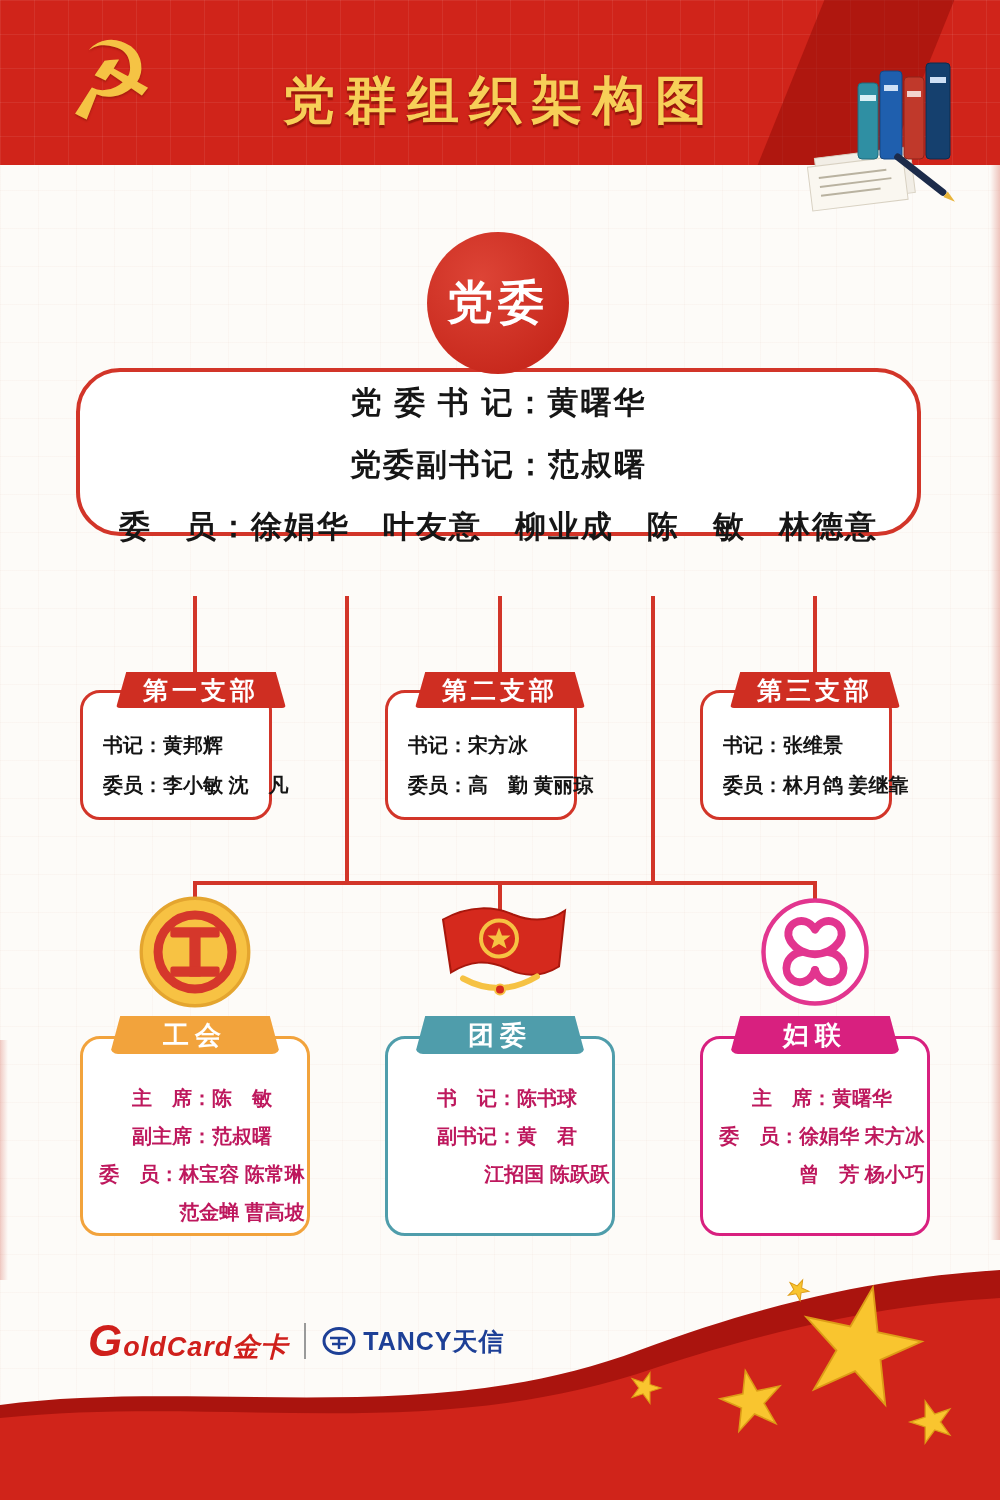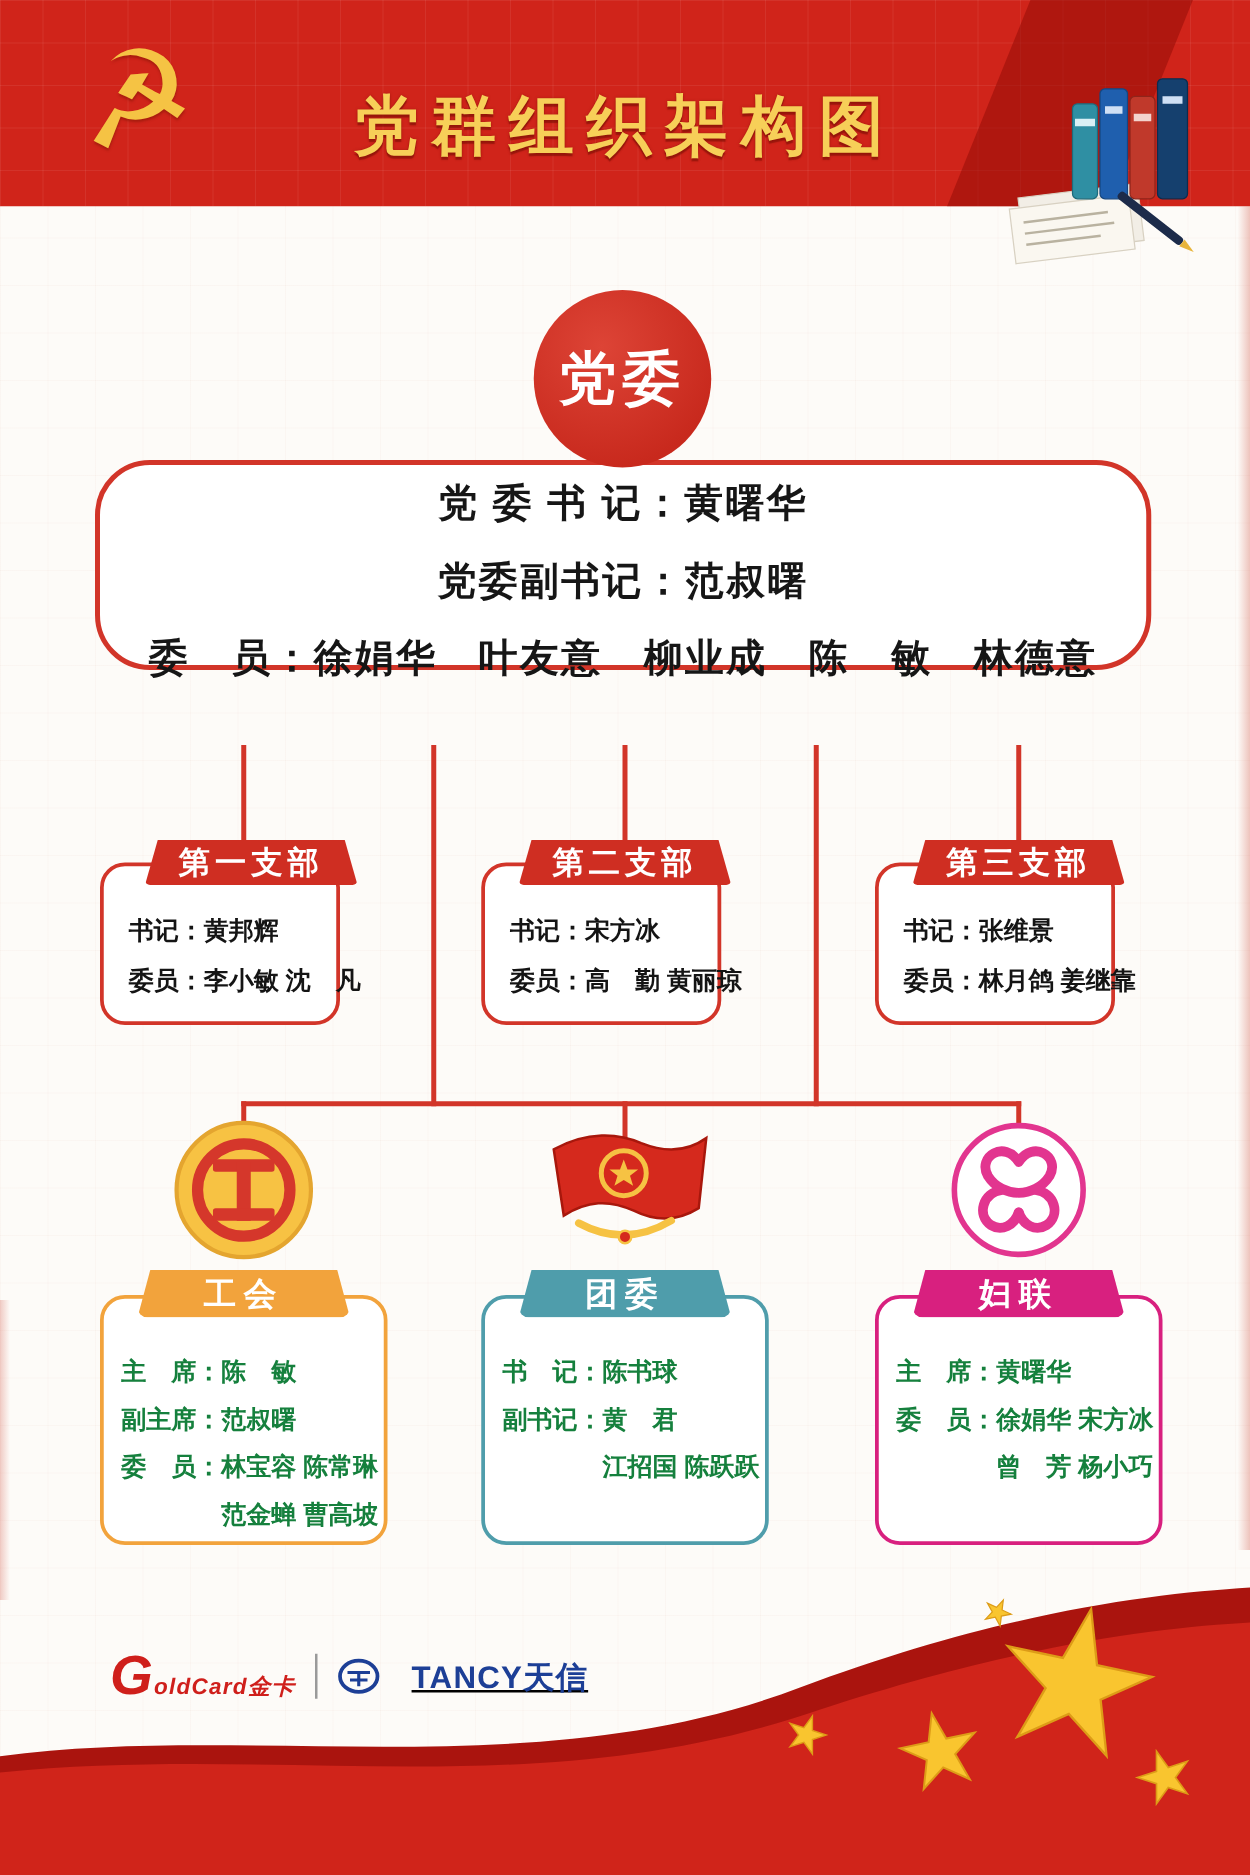--- a/index.html
+++ b/index.html
@@ -75,28 +75,28 @@
   .oi1{ left:139px; top:896px; } .oi2{ left:425px; top:893px; } .oi3{ left:759px; top:896px; }
   .o-head{ position:absolute; top:1016px; width:170px; height:38px; line-height:38px; z-index:3;
       color:#fff; font-size:26px; font-weight:900; letter-spacing:6px; text-align:center;
       clip-path:polygon(6% 0, 94% 0, 100% 100%, 0 100%); border-radius:8px; }
   .oh1{ left:110px; background:#f2a33c; } .oh2{ left:415px; background:#4f9dab; } .oh3{ left:730px; background:#d8207f; }
   .o-box{ position:absolute; top:1036px; width:230px; height:200px; background:#fff;
       border-radius:20px; z-index:2; padding:40px 0 0 14px; }
   .ob1{ left:80px; border:3px solid #f2a33c; }
   .ob2{ left:385px; border:3px solid #4f9dab; }
   .ob3{ left:700px; border:3px solid #d8207f; }
-  .o-row{ font-size:20px; font-weight:900; color:#15803d; line-height:38px; white-space:nowrap; }
+  .o-row{ font-size:20px; font-weight:900; color:#be185d; line-height:38px; white-space:nowrap;text-align:center; }
 
   
   .footer{ position:absolute; top:1316px; left:88px; display:flex; align-items:center; gap:16px; z-index:3; }
-  .gc{ display:inline-block; font-size:18px; font-weight:800; font-style:italic; color:#cf1f1b; letter-spacing:1px; }
+  .gc{ display:inline-block; font-size:27px; font-weight:800; font-style:italic; color:#cf1f1b; letter-spacing:1px; }
   .gc::first-letter{ font-size:44px; }
   .logo-div{ width:2px; height:36px; background:#9a9a9a; }
-  .tancy{ display:flex; align-items:center; gap:25px;text-decoration:underline; }
+  .tancy{ display:flex; align-items:center; gap:7px; }
   .tc-text{ font-size:25px; font-weight:800; color:#1d3f96; letter-spacing:1px; }
 
   
   .bottom-art{ position:absolute; left:0; top:1230px; z-index:2; }
 </style>
 </head>
 <body>
 
 <div id="poster">
 

